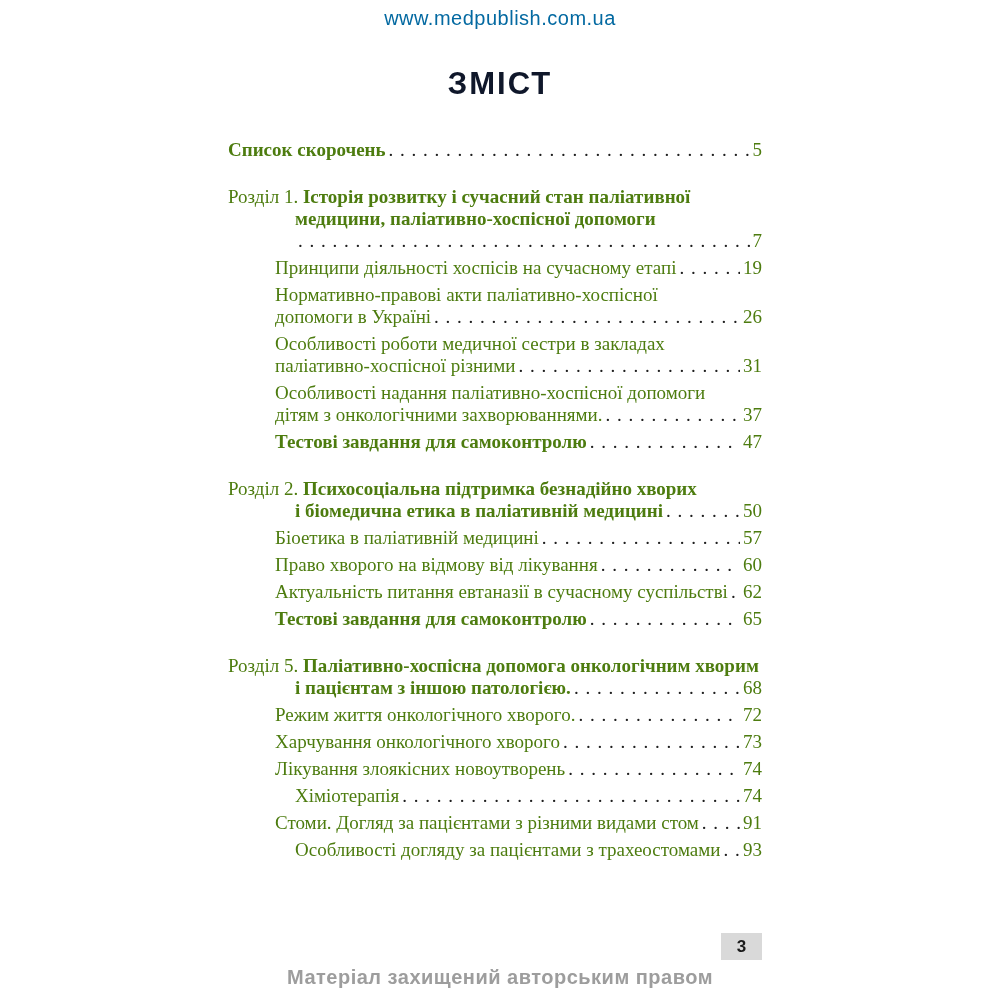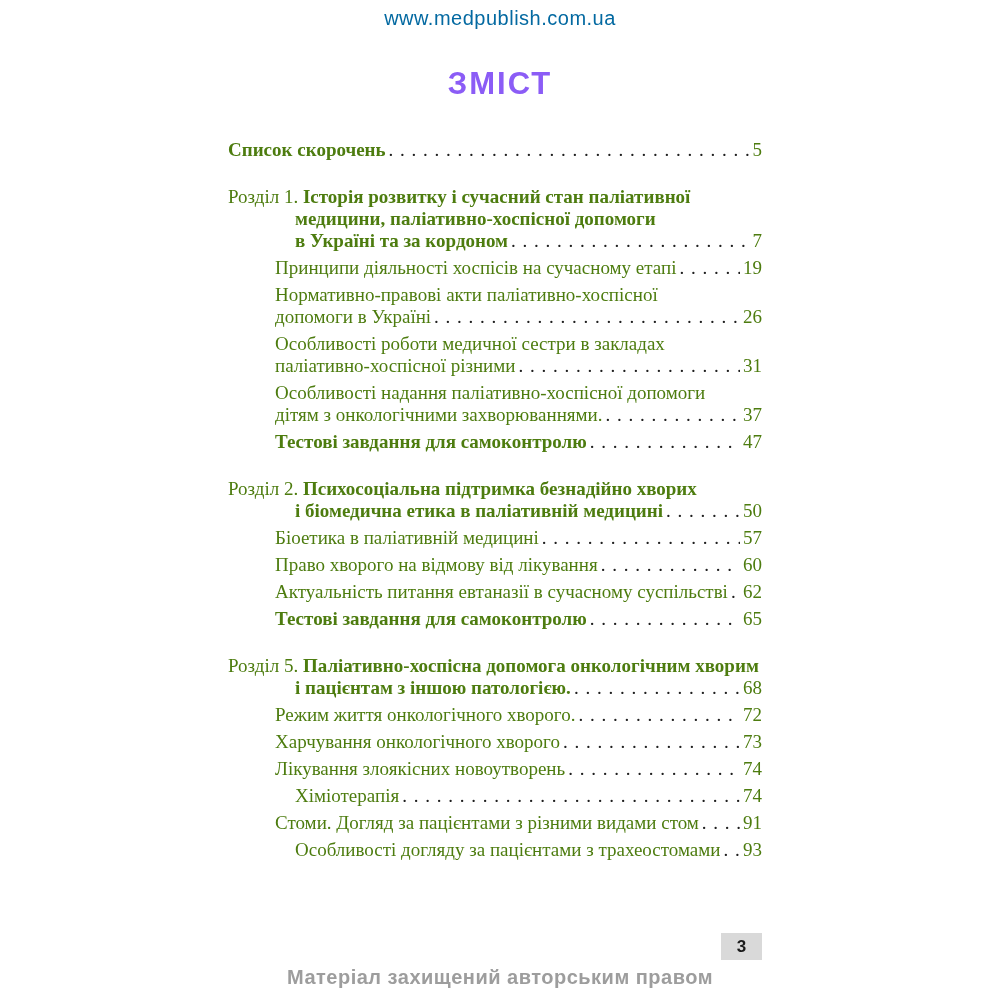--- a/index.html
+++ b/index.html
@@ -22,21 +22,21 @@
     font-size: 20px; letter-spacing: 0.5px;
     color: #0369a1;
   }
   .doc-title {
     position: absolute; top: 66px; left: 0; width: 100%;
     margin: 0;
     text-align: center;
     font-family: "Liberation Sans", sans-serif;
     font-weight: bold;
     font-size: 31px; letter-spacing: 2px;
-    color: #8b5cf6;
+    color: #0f172a;
   }
   .toc {
     position: absolute;
     left: 228px; top: 139px;
     width: 534px;
   }
   .entry { margin-bottom: 5px; }
   .entry.chapter { margin-top: 25px; }
   .entry .line {
     font-size: 19px;
@@ -97,21 +97,20 @@
         <div class="line first last">
           <span class="t">Список скорочень</span>
           <span class="dots"></span>
           <span class="pg">5</span>
         </div>
       </div>
       <div class="entry chapter">
         <div class="line first"><span class="prefix">Розділ 1. </span><span class="t">Історія розвитку і сучасний стан паліативної</span></div>
         <div class="line cont"><span class="t">медицини, паліативно-хоспісної допомоги</span></div>
         <div class="line cont last">
-          <span class="t">в Україні та за кордоном</span>
           <span class="dots"></span>
           <span class="pg">7</span>
         </div>
       </div>
       <div class="entry item">
         <div class="line first last">
           <span class="t">Принципи діяльності хоспісів на сучасному етапі</span>
           <span class="dots"></span>
           <span class="pg">19</span>
         </div>

